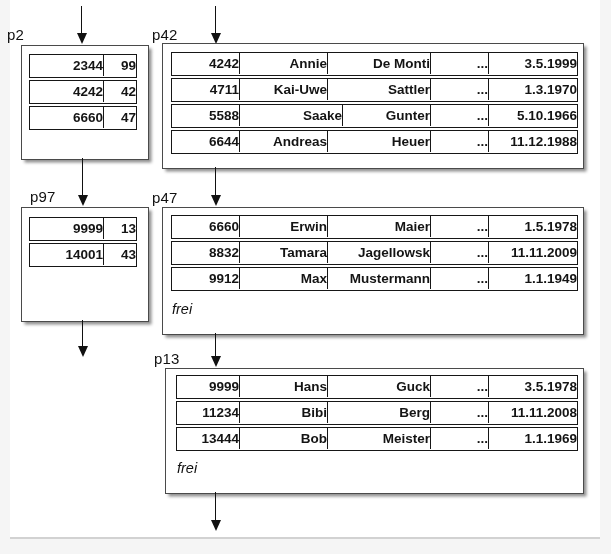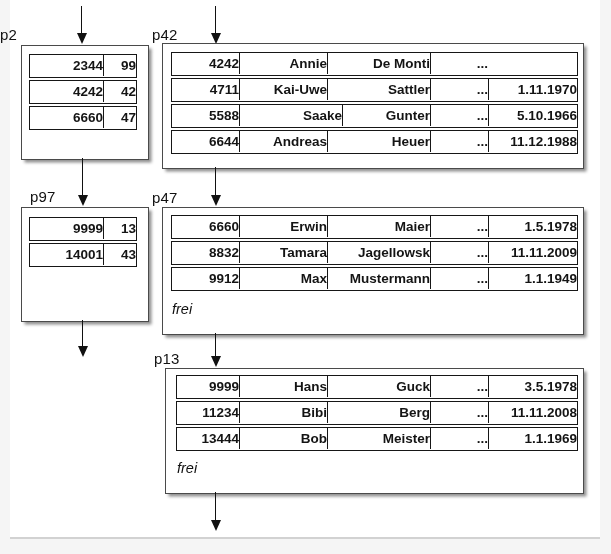--- a/index.html
+++ b/index.html
@@ -61,21 +61,21 @@
 
   <div class="arrow" style="left:76px; top:6px; height:38px">
     <div class="arrow-line" style="height:28px"></div>
     <div class="arrow-head" style="top:27px"></div>
   </div>
   <div class="arrow" style="left:210px; top:6px; height:38px">
     <div class="arrow-line" style="height:28px"></div>
     <div class="arrow-head" style="top:27px"></div>
   </div>
 
-  <div class="page-label" style="left:0; top:26px">p2</div>
+  <div class="page-label" style="left:7px; top:26px">p2</div>
   <div class="page-box" style="left:21px; top:45px; width:126px; height:113px">
     <div class="dtable" style="left:7px; top:8px">
         <div class="trow">
           <div class="tcell" style="width: 73px;">2344</div>
           <div class="tcell" style="width: 33px;">99</div>
         </div>
         <div class="trow">
           <div class="tcell" style="width: 73px;">4242</div>
           <div class="tcell" style="width: 33px;">42</div>
         </div>
@@ -87,27 +87,28 @@
   </div>
 
   <div class="page-label" style="left:152px; top:26px">p42</div>
   <div class="page-box" style="left:162px; top:43px; width:420px; height:124px">
     <div class="dtable" style="left:8px; top:8px">
         <div class="trow">
           <div class="tcell" style="width: 67px;">4242</div>
           <div class="tcell" style="width: 88px;">Annie</div>
           <div class="tcell" style="width: 103px;">De Monti</div>
           <div class="tcell" style="width: 58px;">...</div>
+          <div class="tcell" style="width: 89px;">3.5.1999</div>
         </div>
         <div class="trow">
           <div class="tcell" style="width: 67px;">4711</div>
           <div class="tcell" style="width: 88px;">Kai-Uwe</div>
           <div class="tcell" style="width: 103px;">Sattler</div>
           <div class="tcell" style="width: 58px;">...</div>
-          <div class="tcell" style="width: 89px;">1.11.1970</div>
+          <div class="tcell" style="width: 89px;">1.3.1970</div>
         </div>
         <div class="trow">
           <div class="tcell" style="width: 67px;">5588</div>
           <div class="tcell" style="width: 103px;">Saake</div>
           <div class="tcell" style="width: 88px;">Gunter</div>
           <div class="tcell" style="width: 58px;">...</div>
           <div class="tcell" style="width: 89px;">5.10.1966</div>
         </div>
         <div class="trow">
           <div class="tcell" style="width: 67px;">6644</div>

